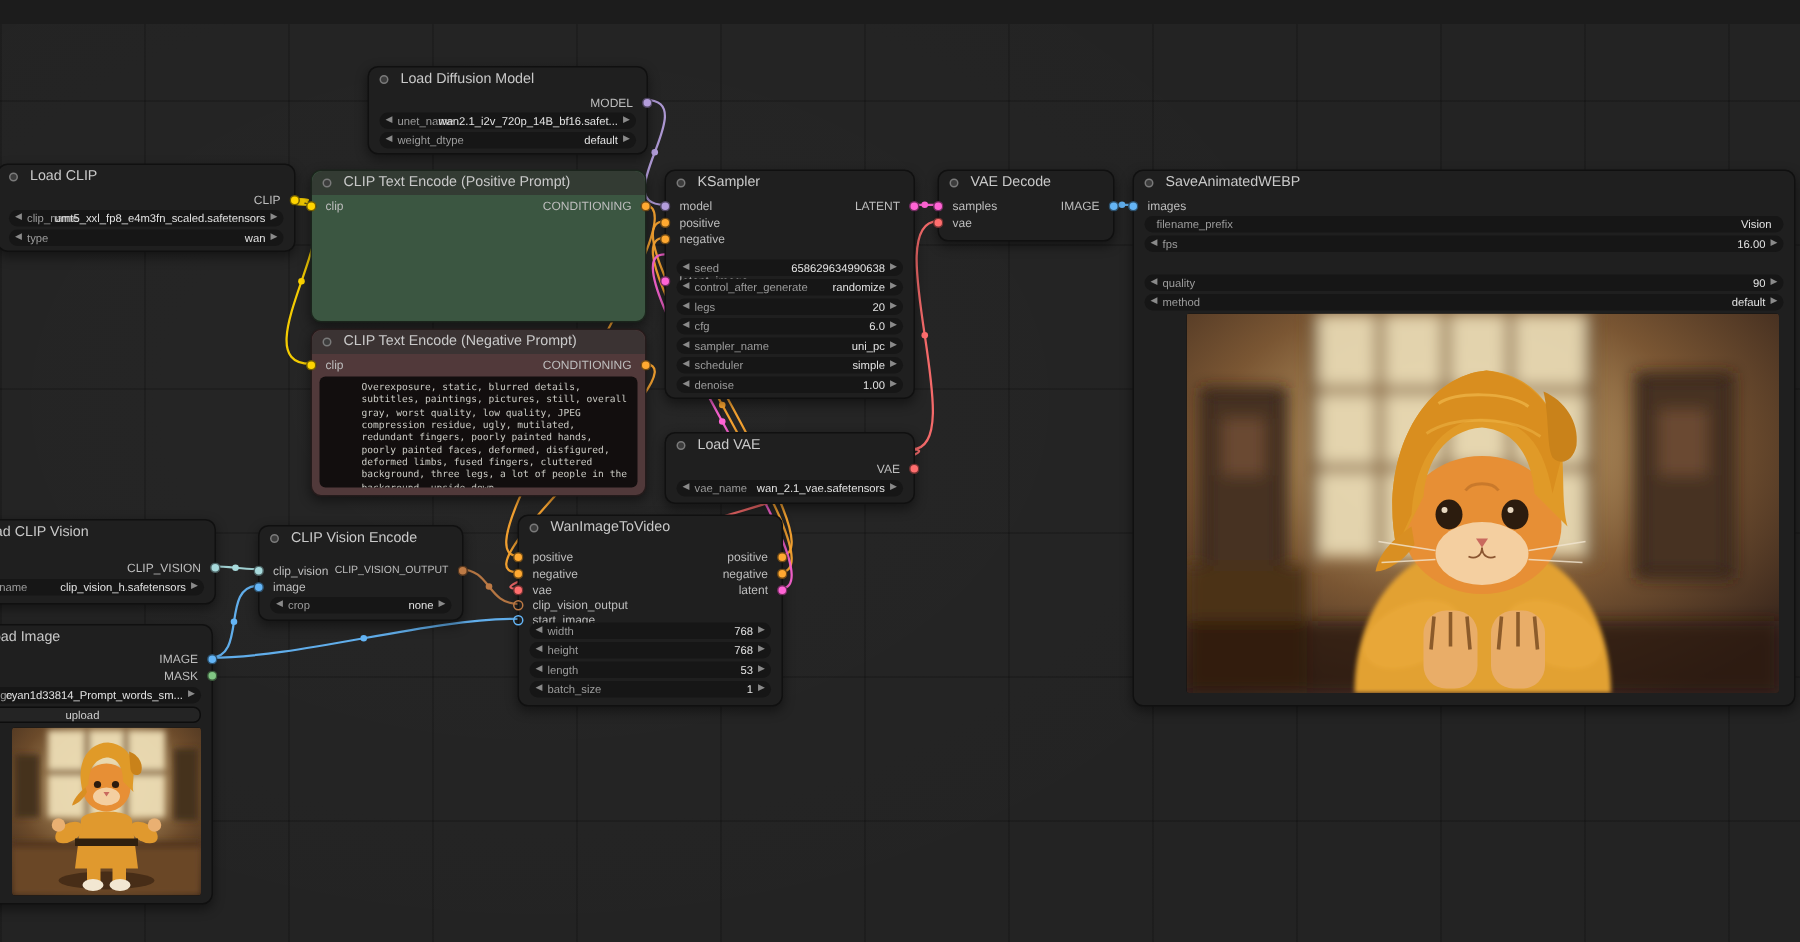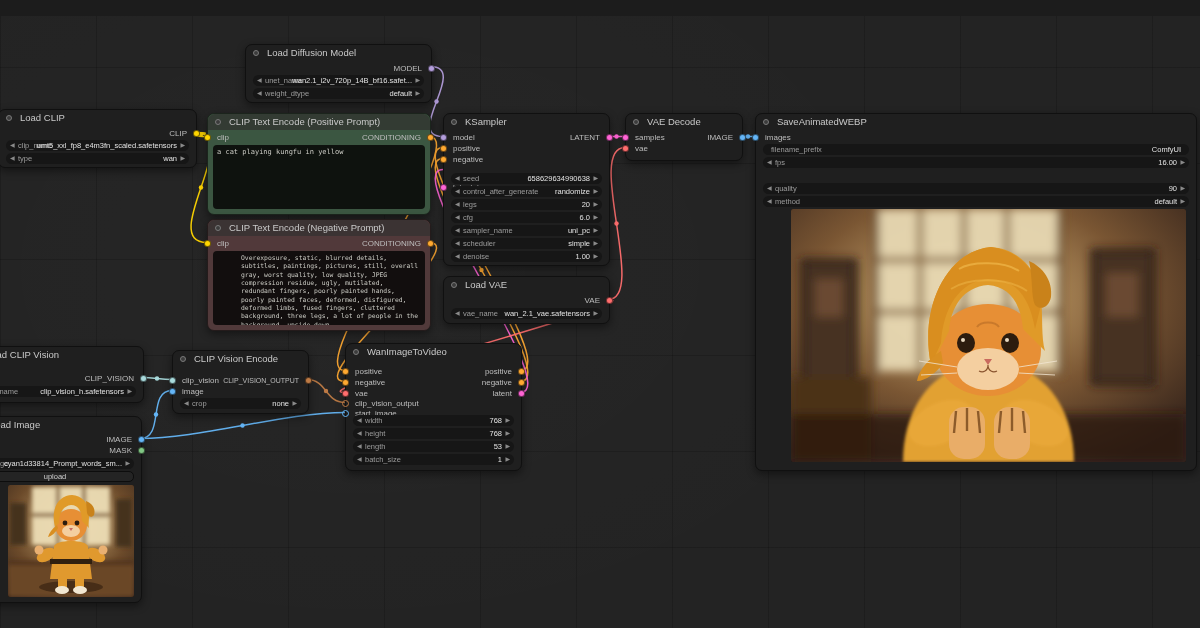--- a/index.html
+++ b/index.html
@@ -118,21 +118,20 @@
         <span class="lab">type</span>
         <span class="val">wan</span>
         <span class="wr">▶</span>
       </div>
   </div>
 
   <div class="node green" style="left:207px;top:97px;width:222px;height:100px;">
     <div class="ntitle"><span class="cdot"></span><span>CLIP Text Encode (Positive Prompt)</span></div>
     <div class="port in" style="top:18px;"><span class="dot" style="background:#FFD500"></span><span>clip</span></div>
     <div class="port out" style="top:18px;"><span>CONDITIONING</span><span class="dot" style="background:#FFA931"></span></div>
-    <div class="ta" style="top:31px;font-size:7px;line-height:1.35;">a cat playing kungfu in yellow</div>
   </div>
 
   <div class="node red" style="left:207px;top:203px;width:222px;height:110px;">
     <div class="ntitle"><span class="cdot"></span><span>CLIP Text Encode (Negative Prompt)</span></div>
     <div class="port in" style="top:18px;"><span class="dot" style="background:#FFD500"></span><span>clip</span></div>
     <div class="port out" style="top:18px;"><span>CONDITIONING</span><span class="dot" style="background:#FFA931"></span></div>
     <div class="ta" style="top:31px;font-size:6.4px;line-height:1.3;">Overexposure, static, blurred details, subtitles, paintings, pictures, still, overall gray, worst quality, low quality, JPEG compression residue, ugly, mutilated, redundant fingers, poorly painted hands, poorly painted faces, deformed, disfigured, deformed limbs, fused fingers, cluttered background, three legs, a lot of people in the background, upside down</div>
   </div>
 
   <div class="node" style="left:443px;top:97px;width:165px;height:151px;">
@@ -179,21 +178,21 @@
         <span class="wr">▶</span>
       </div>
     <div class="wrow" style="top:137px;text-decoration:underline;">
         <span class="wl">◀</span>
         <span class="lab">denoise</span>
         <span class="val">1.00</span>
         <span class="wr">▶</span>
       </div>
   </div>
 
-  <div class="node" style="left:443px;top:260px;width:165px;height:46px;">
+  <div class="node" style="left:443px;top:272px;width:165px;height:46px;">
     <div class="ntitle"><span class="cdot"></span><span>Load VAE</span></div>
     <div class="port out" style="top:18px;"><span>VAE</span><span class="dot" style="background:#FF6E6E"></span></div>
     <div class="wrow" style="top:31px;">
         <span class="wl">◀</span>
         <span class="lab">vae_name</span>
         <span class="val">wan_2.1_vae.safetensors</span>
         <span class="wr">▶</span>
       </div>
   </div>
 
@@ -202,21 +201,21 @@
     <div class="port in" style="top:18px;"><span class="dot" style="background:#FF64D5"></span><span>samples</span></div>
     <div class="port in" style="top:29px;"><span class="dot" style="background:#FF6E6E"></span><span>vae</span></div>
     <div class="port out" style="top:18px;"><span>IMAGE</span><span class="dot" style="background:#64B5F6"></span></div>
   </div>
 
   <div class="node" style="left:755px;top:97px;width:440px;height:356px;">
     <div class="ntitle"><span class="cdot"></span><span>SaveAnimatedWEBP</span></div>
     <div class="port in" style="top:18px;"><span class="dot" style="background:#64B5F6"></span><span>images</span></div>
     <div class="wrow noarr" style="top:30px;">
         <span class="lab">filename_prefix</span>
-        <span class="val">ComfyUI</span>
+        <span class="val">Vision</span>
       </div>
     <div class="wrow" style="top:43px;">
         <span class="wl">◀</span>
         <span class="lab">fps</span>
         <span class="val">16.00</span>
         <span class="wr">▶</span>
       </div>
     <div class="wrow" style="top:69px;">
         <span class="wl">◀</span>
         <span class="lab">quality</span>

